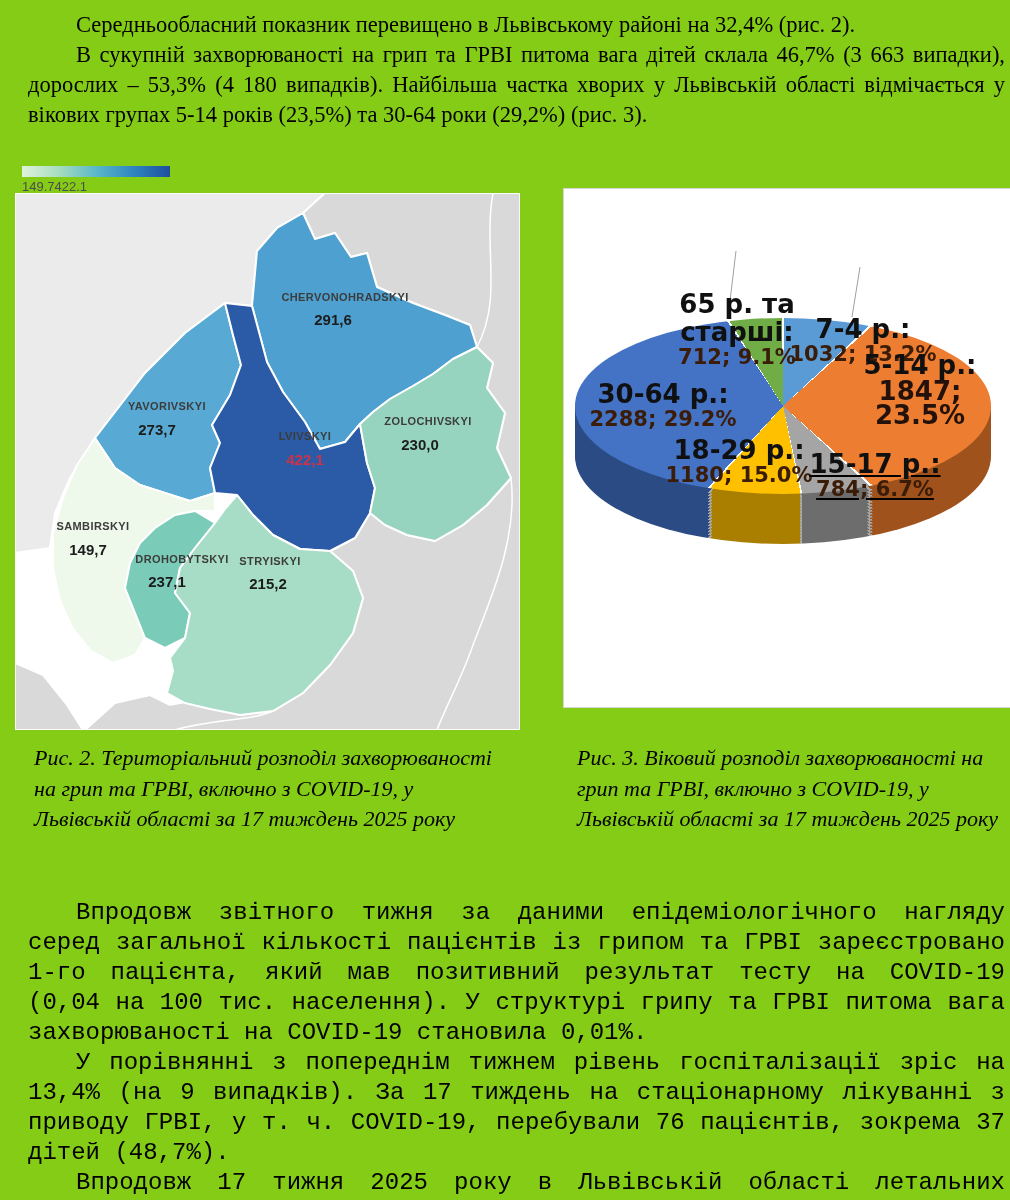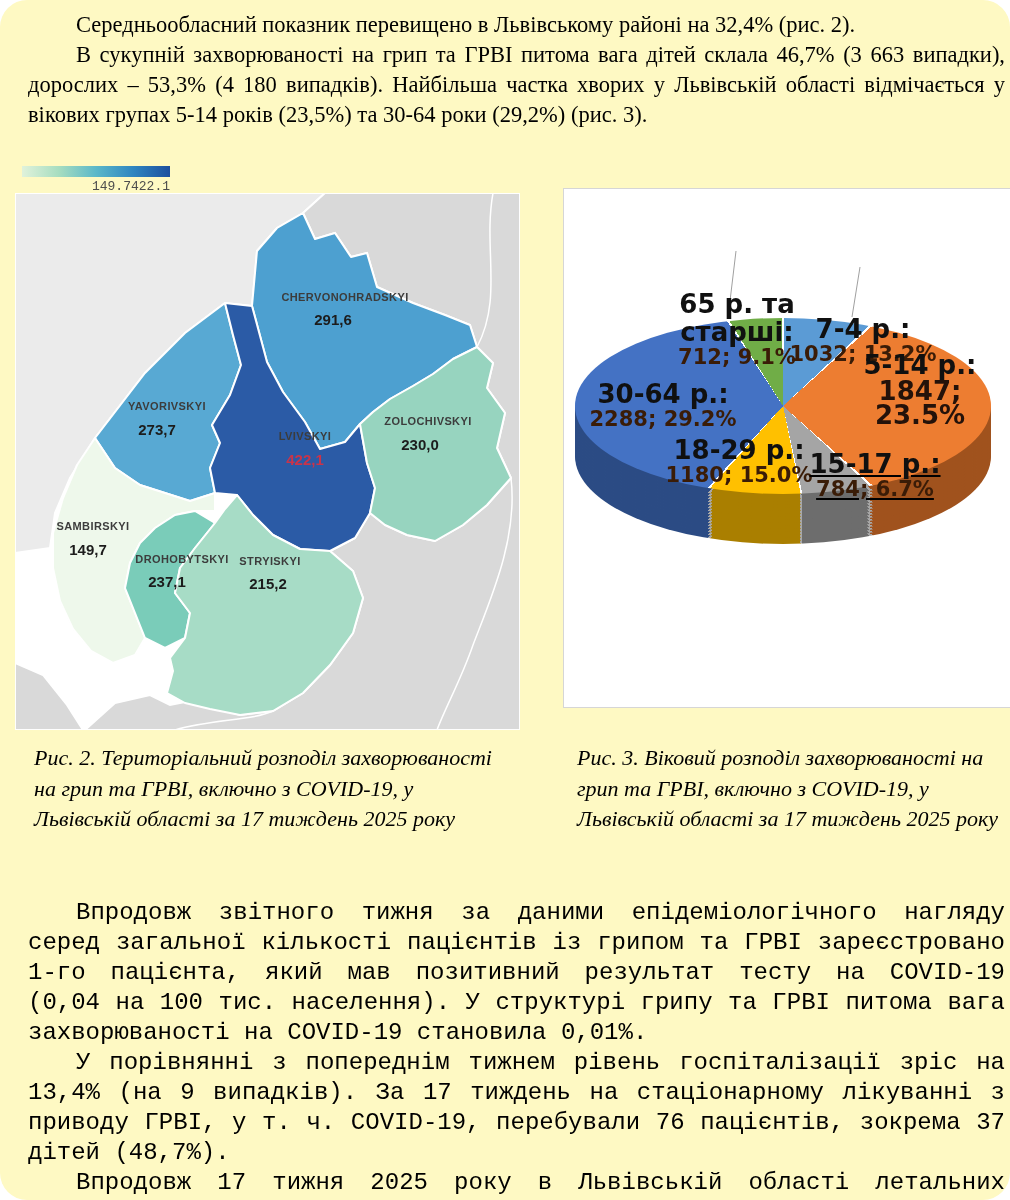--- a/index.html
+++ b/index.html
@@ -1,37 +1,37 @@
 <!DOCTYPE html>
 <html><head>
 <meta charset="utf-8">
 <style>
   html,body{margin:0;padding:0;background:#ffffff;}
   body{width:1010px;height:1200px;position:relative;overflow:hidden;
        font-family:"Liberation Serif", serif;color:#000;}
-  .doc{position:absolute;inset:0;background:#fef9c3;border-radius:27px;}
+  .doc{position:absolute;inset:0;background:#84cc16;}
 
   
   .toptext{position:absolute;left:28px;top:10px;width:977px;
            font-size:22.5px;line-height:30px;text-align:justify;}
   .toptext p{margin:0;text-indent:48px;}
   .bottext{position:absolute;left:28px;top:898px;width:977px;
            font-size:24px;line-height:30px;text-align:justify;font-family:Liberation Mono, monospace;}
   .bottext p{margin:0;text-indent:48px;}
 
   
   .cap{position:absolute;font-style:italic;font-size:22px;line-height:30.5px;margin:12px;}
   .cap-left{left:22px;top:731px;width:472px;}
   .cap-right{left:565px;top:731px;width:442px;}
 
   
   .legend{position:absolute;left:22px;top:166px;width:148px;}
   .legend-bar{height:11px;width:148px;}
-  .legend-labels{display:flex;justify-content:flex-end;
-                 font-family:Liberation Mono, monospace;font-size:13px;color:#4d4d4d;margin-top:2px;}
+  .legend-labels{display:flex;justify-content:flex-start;
+                 font-family:Liberation Sans, sans-serif;font-size:13px;color:#4d4d4d;margin-top:2px;}
   .mapsvg{position:absolute;left:15px;top:193px;width:505px;height:537px;}
   .mname{font-family:"Liberation Sans",sans-serif;font-size:11px;font-weight:600;
          fill:#3c3c3c;letter-spacing:.4px;text-anchor:middle;}
   .mval{font-family:"Liberation Sans",sans-serif;font-size:15px;font-weight:bold;
         fill:#1c1c1c;text-anchor:middle;}
 
   
   .pie-panel{position:absolute;left:563px;top:188px;width:481px;height:520px;
              background:#fff;border:1px solid #d6d6d6;box-sizing:border-box;}
   .pie-wrap{position:absolute;inset:0;}

